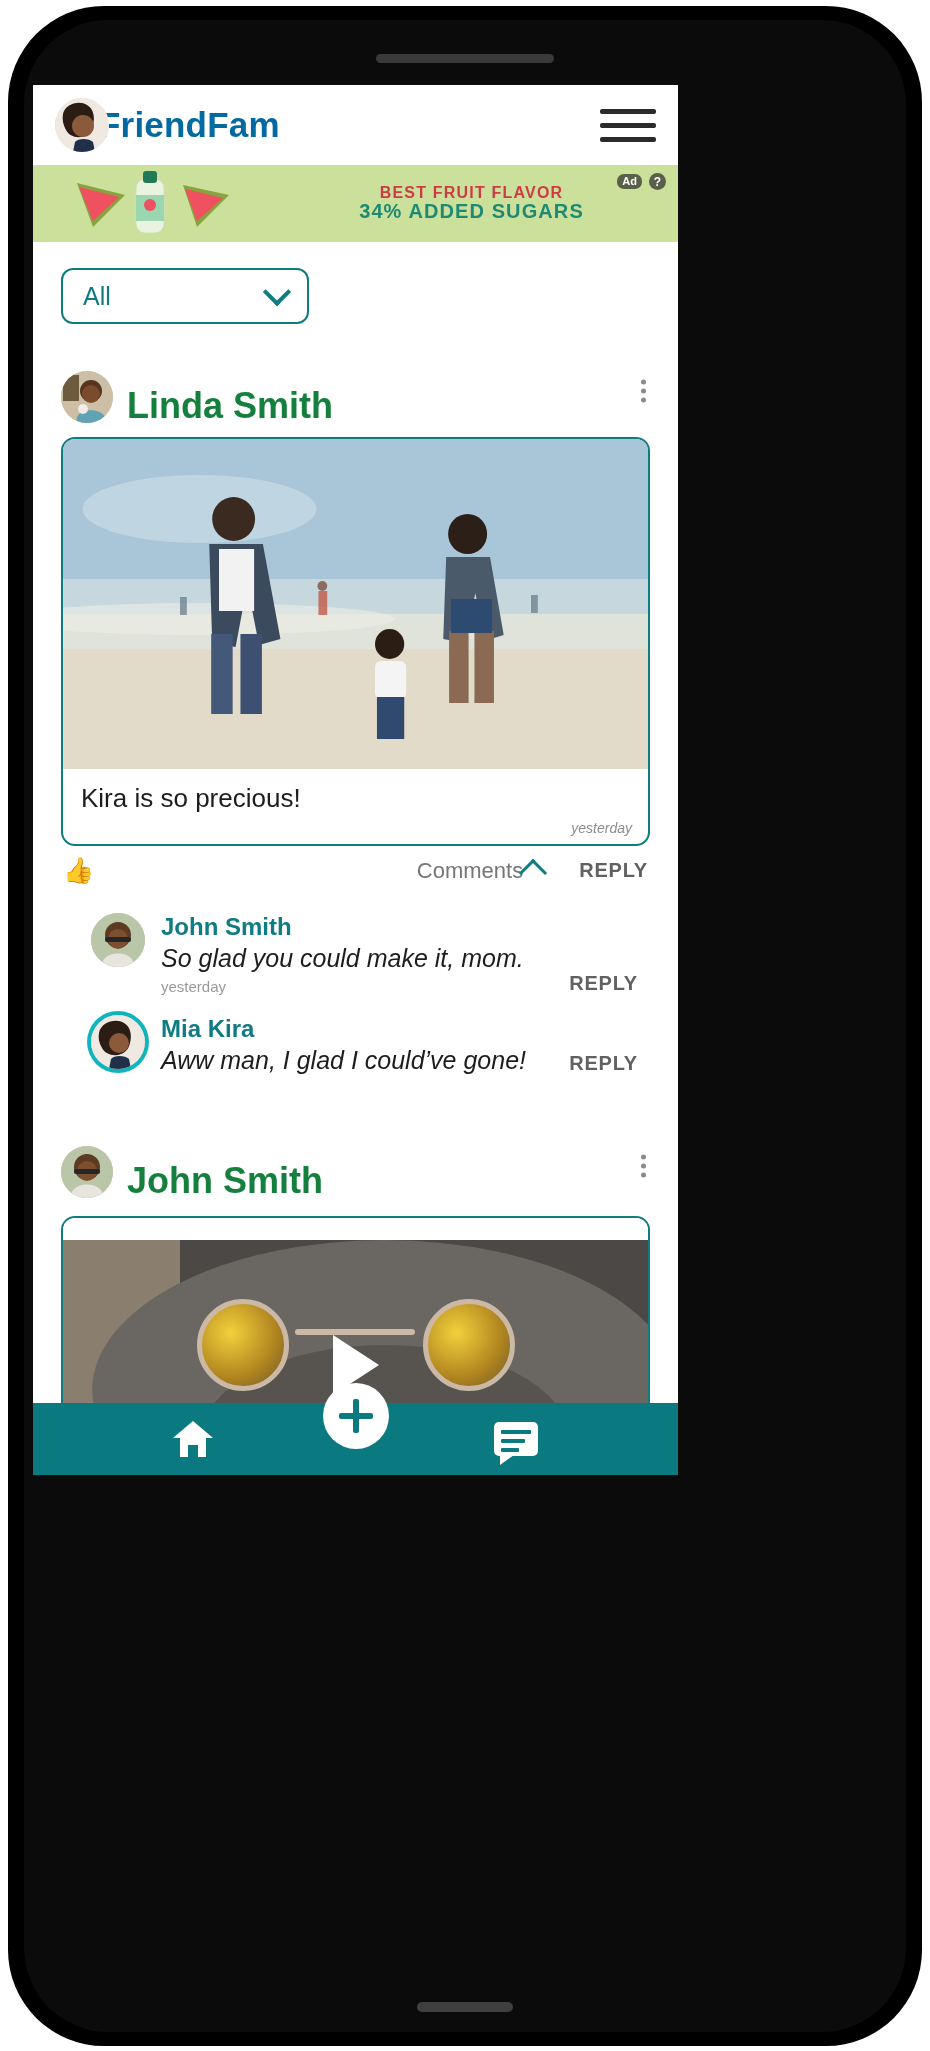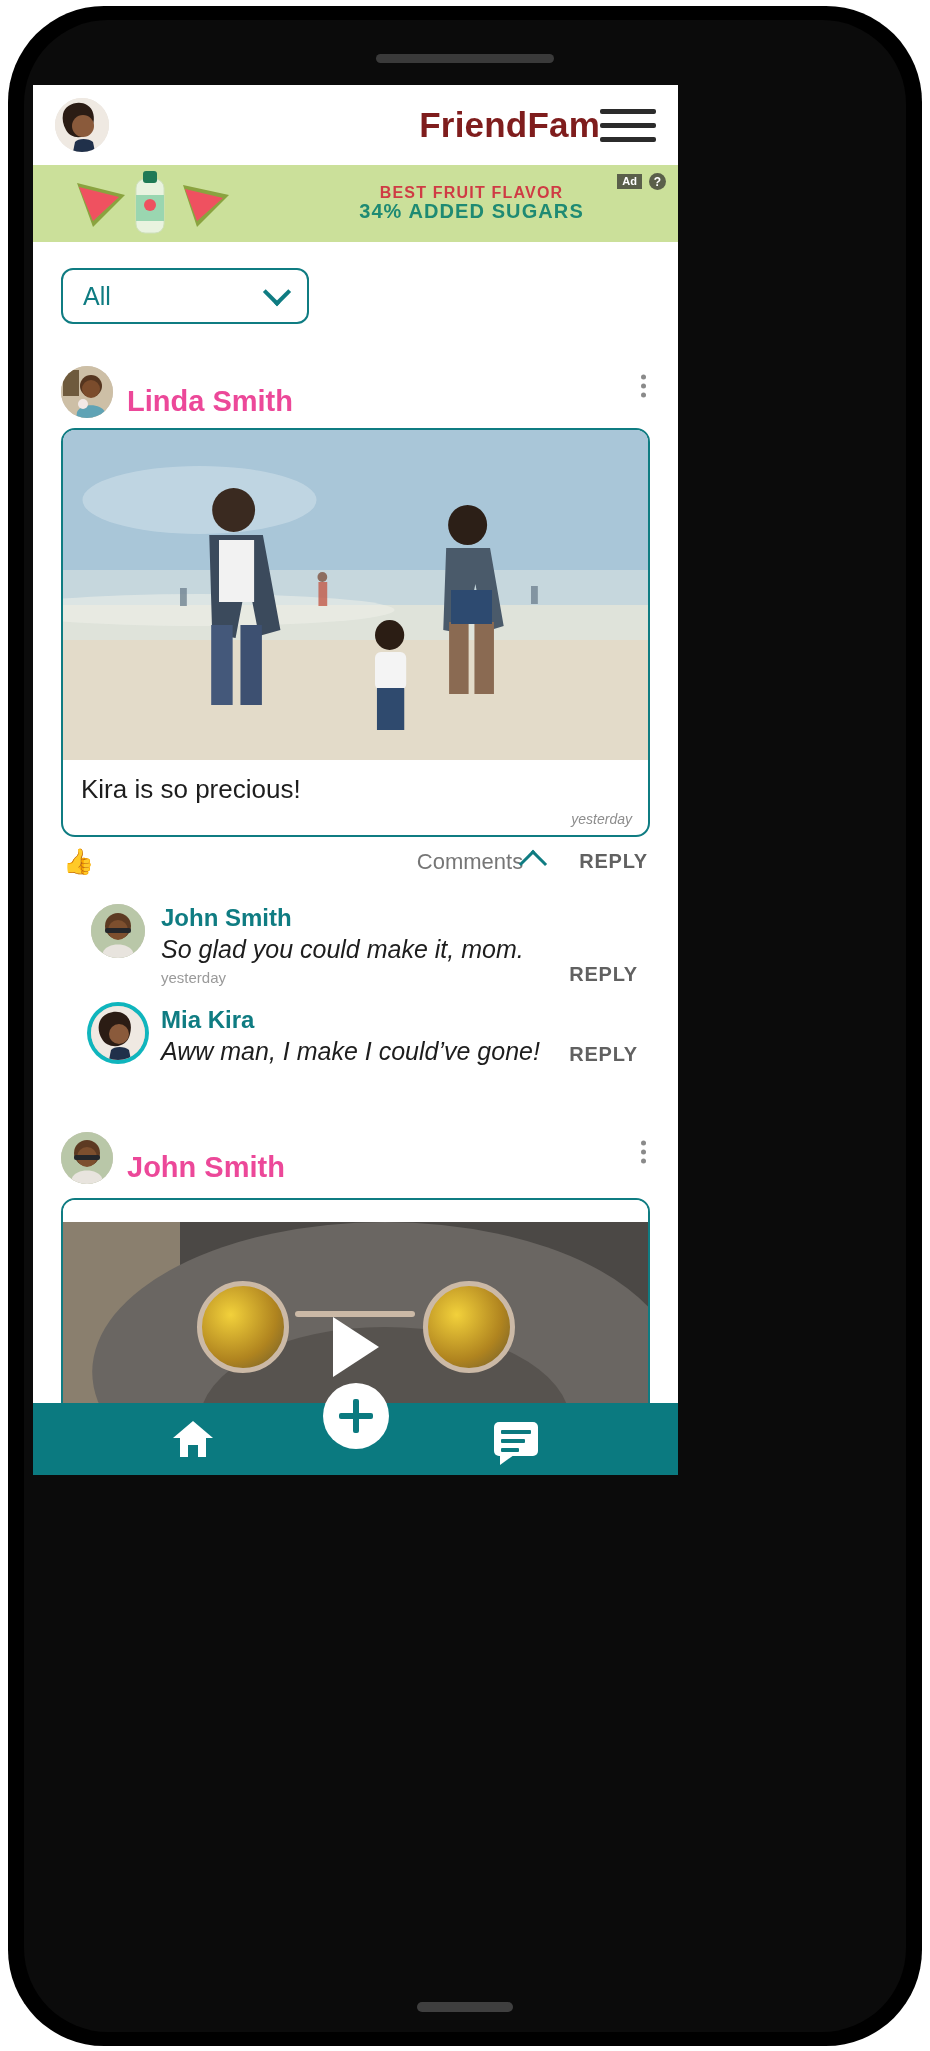--- a/index.html
+++ b/index.html
@@ -35,39 +35,39 @@
   
   .app-header{
     position:relative; height:80px; background:#ffffff;
     display:flex; align-items:center; padding:0 22px;
   }
   .me-avatar{
     width:54px; height:54px; border-radius:50%; overflow:hidden; flex:0 0 auto;
     background:#e8e3dd; position:relative;
   }
   .app-title{
-    flex:1; text-align:right; color:#7f1d1d; font-size:35px;
+    flex:1; text-align:left; color:#0369a1; font-size:35px;
     font-weight:700; letter-spacing:.2px; margin-left:-10px;
   }
   .hamburger{ width:56px; flex:0 0 auto; display:flex; flex-direction:column; gap:9px; }
   .hamburger span{ display:block; height:5px; background:#2b2b2b; border-radius:2px; }
 
   
   .ad-banner{
     position:relative; height:77px; background:#cbe09a; overflow:hidden;
     display:flex; align-items:center;
   }
   .ad-art{ position:relative; width:238px; height:100%; flex:0 0 auto; }
   .ad-copy{ flex:1; text-align:center; margin-left:-6px; line-height:1.02; }
   .ad-line1{ color:#cf3b44; font-size:16px; font-weight:700; letter-spacing:1.2px; }
   .ad-line2{ color:#1e8a73; font-size:20px; font-weight:700; letter-spacing:1.1px; }
   .ad-marks{ position:absolute; right:12px; top:8px; display:flex; align-items:center; gap:7px; }
   .ad-chip{
     background:#5a5f4a; color:#ffffff; font-size:11px; font-weight:700;
-    padding:1px 5px; border-radius:0; line-height:1.25;
+    padding:1px 5px; border-radius:7px; line-height:1.25;
   }
   .ad-help{
     width:17px; height:17px; border-radius:50%; background:#5a5f4a; color:#ffffff;
     font-size:12px; font-weight:700; display:flex; align-items:center; justify-content:center;
   }
 
   
   .feed{ height:calc(100% - 157px); overflow:hidden; background:#ffffff; }
 
   .filter-row{ padding:26px 0 20px 28px; }
@@ -78,21 +78,21 @@
   }
   .filter-value{ color:#0f7c82; font-size:25px; }
   .chev{ width:20px; height:20px; border-right:4px solid #0f7c82; border-bottom:4px solid #0f7c82;
          transform:rotate(45deg); margin-top:-8px; }
   .chev.up{ transform:rotate(-135deg); margin-top:4px; border-width:3px; }
 
   .post{ padding:0 28px; }
   .post-head{ display:flex; align-items:center; padding:22px 0 10px 0; position:relative; }
   .post-avatar{ width:52px; height:52px; border-radius:50%; overflow:hidden; flex:0 0 auto;
                 background:#cfc7bb; position:relative; }
-  .post-author{ color:#ec4899; font-size:29px; font-weight:700; margin-left:14px;margin-top:19px; }
+  .post-author{ color:#15803d; font-size:36px; font-weight:700; margin-left:14px;margin-top:19px; }
   .kebab{ position:absolute; right:4px; top:50%; transform:translateY(-50%);
           display:flex; flex-direction:column; gap:4px; align-items:center; }
   .kebab i{ width:5px; height:5px; border-radius:50%; background:#8a8a8a; display:block; }
 
   .media-card{ border:2px solid #0f7c82; border-radius:14px; overflow:hidden; background:#ffffff; }
   .media-photo{ position:relative; height:330px; overflow:hidden;
     background:linear-gradient(#a9c6d8 0%, #bdd3e0 38%, #cfd7d2 52%, #ded6c6 66%, #e6ddcd 100%); }
   .caption{ padding:14px 18px 6px 18px; font-size:26px; color:#1d1d1d; }
   .post-time{ text-align:right; padding:0 16px 8px 0; font-size:14px; color:#8d8d8d; font-style:italic; }
 
@@ -314,21 +314,21 @@
             <div class="c-avatar ring">
               <svg viewBox="0 0 54 54" width="54" height="54" aria-hidden="true">
                 <rect width="54" height="54" fill="#efe9e2"></rect>
                 <path d="M8 18c2-11 17-15 25-10 7 4 8 13 6 20-1 5-4 9-9 11-7 3-16 0-19-6-3-5-4-10-3-15z" fill="#2b1c14"></path>
                 <circle cx="28" cy="28" r="10" fill="#8a5a3b"></circle>
                 <path d="M20 44c3-4 14-4 18 0l2 10H18z" fill="#20304a"></path>
               </svg>
             </div>
             <div class="c-body">
               <div class="c-name">Mia Kira</div>
-              <div class="c-text">Aww man, I make I could’ve gone!</div>
+              <div class="c-text">Aww man, I glad I could’ve gone!</div>
             </div>
             <span class="c-reply">REPLY</span>
           </div>
         </div>
       </div>
 
       <div class="post" style="margin-top:30px;">
         <div class="post-head">
           <div class="post-avatar">
             <svg viewBox="0 0 52 52" width="52" height="52" aria-hidden="true">

